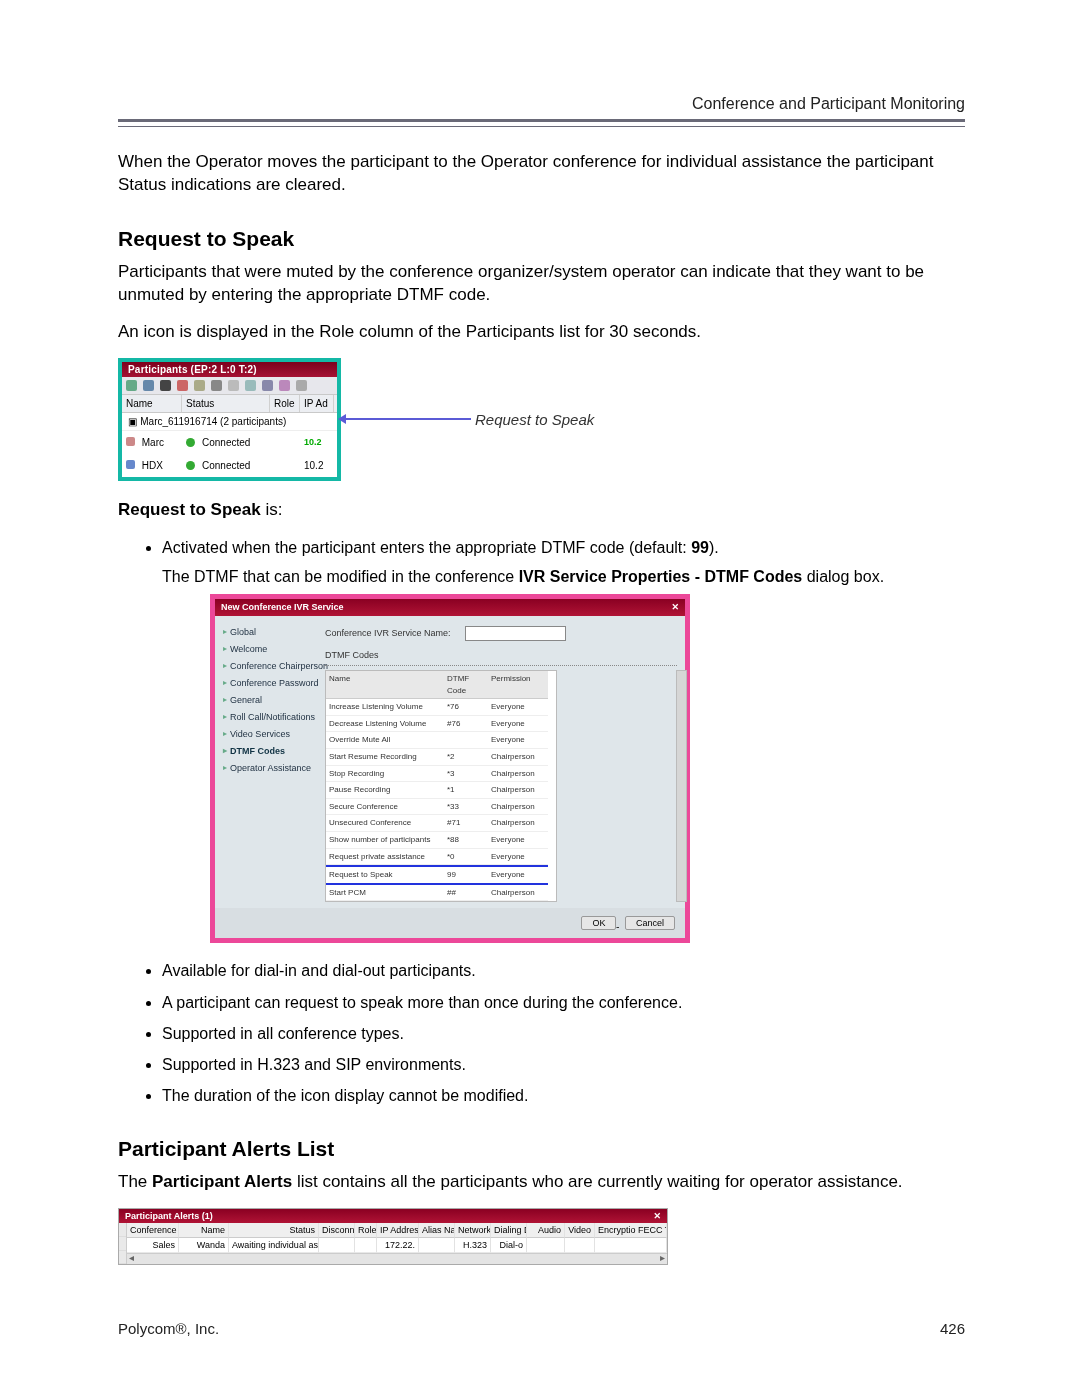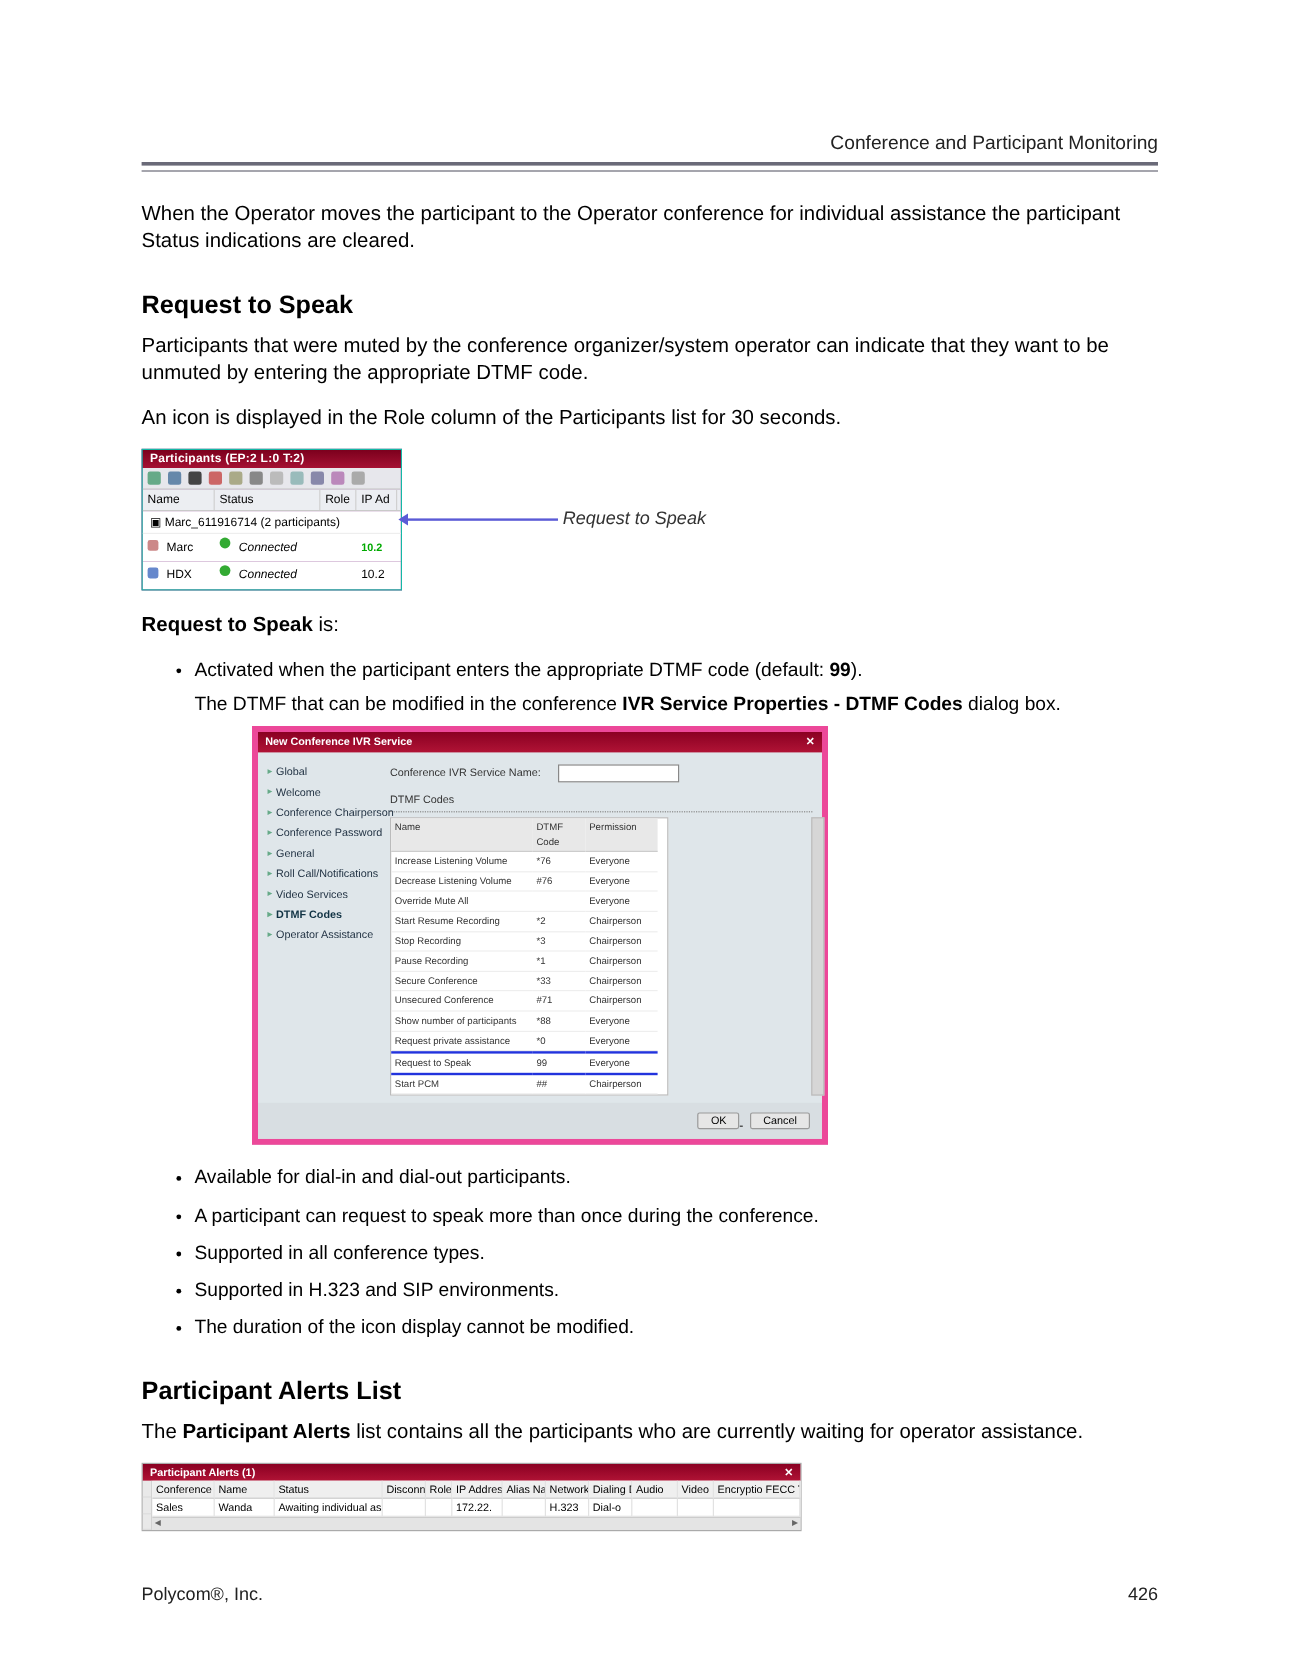--- a/index.html
+++ b/index.html
@@ -6,21 +6,21 @@
     margin: 0;
     background: #fff;
     font-family: Arial, Helvetica, sans-serif;
     color: #000;
   }
   .page {
     width: 1080px;
     min-height: 1397px;
     margin: 0 auto;
     position: relative;
-    padding: 16px 115px 0 118px;
+    padding: 0 115px 0 118px;
     box-sizing: border-box;
   }
   .running-header {
     text-align: right;
     font-size: 16px;
     color: #222;
     padding-top: 95px;
     padding-bottom: 6px;
   }
   .header-rule {
@@ -38,22 +38,22 @@
   ul.bullets { margin: 4px 0 16px 0; padding-left: 44px; }
   ul.bullets li { font-size: 16px; line-height: 1.45; margin-bottom: 8px; }
   .bold { font-weight: bold; }
 
   
   .participants-wrap {
     display:flex; align-items:center; gap:0; margin: 4px 0 18px 0;
   }
   .participants-pane {
     width: 215px;
-    border: 1px solid #14b8a6;
-    background: #701a75;
+    border: 4px solid #14b8a6;
+    background: #c2410c;
     font-size: 10px;
   }
   .pane-title {
     background: linear-gradient(#7c001d,#a51133);
     color: #fff;
     padding: 2px 6px;
     font-weight: bold;
     letter-spacing: .2px;
   }
   .pane-toolbar {
@@ -75,21 +75,21 @@
     align-items:center;
     background:#fff;
   }
   .pane-headrow { background:#eceef2; border-bottom:1px solid #c9c9c9; }
   .pane-headrow span { padding:3px 4px; border-right:1px solid #d0d0d0; }
   .pane-grp {
     grid-template-columns: 1fr;
     background:#fff; padding:3px 6px; border-bottom:1px solid #eee;
   }
   .pane-row span { padding:3px 4px; white-space:nowrap; }
-  .status-cell { display:flex; gap:3px;font-style:italic; }
+  .status-cell { display:flex; align-items:center; gap:3px; }
   .mini-ico {
     width:9px;height:9px;display:inline-block;border-radius:2px;
   }
   .ico-person{background:#c88;} .ico-dot{background:#3a3;border-radius:50%;}
   .ico-cam{background:#68c;}
   .arrow-line {
     flex:0 0 130px; height:2px; background:#5b5bd6; position:relative;
   }
   .arrow-line::before{
     content:""; position:absolute; left:-8px; top:-4px;
@@ -149,21 +149,21 @@
   
   .alerts-pane{
     width: 548px; font-size:9px; border:1px solid #aaa;
     margin: 6px 0 0 0;
   }
   .alerts-title{
     background: linear-gradient(#8a0022,#b01335);
     color:#fff; padding:2px 6px; font-weight:bold;
     display:flex; justify-content:space-between;
   }
-  .alerts-body{ display:flex; }
+  .alerts-body{ display:flex;text-align:right; }
   .alerts-side{
     width:14px; background:#e9e9e9; border-right:1px solid #ccc;
     display:flex; flex-direction:column;
   }
   .alerts-side span{ flex:1; border-bottom:1px solid #ddd; }
   .alerts-grid{
     display:grid;
     grid-template-columns: 52px 50px 90px 36px 22px 42px 36px 36px 36px 38px 30px 72px;
     background:#fff; flex:1;
   }

